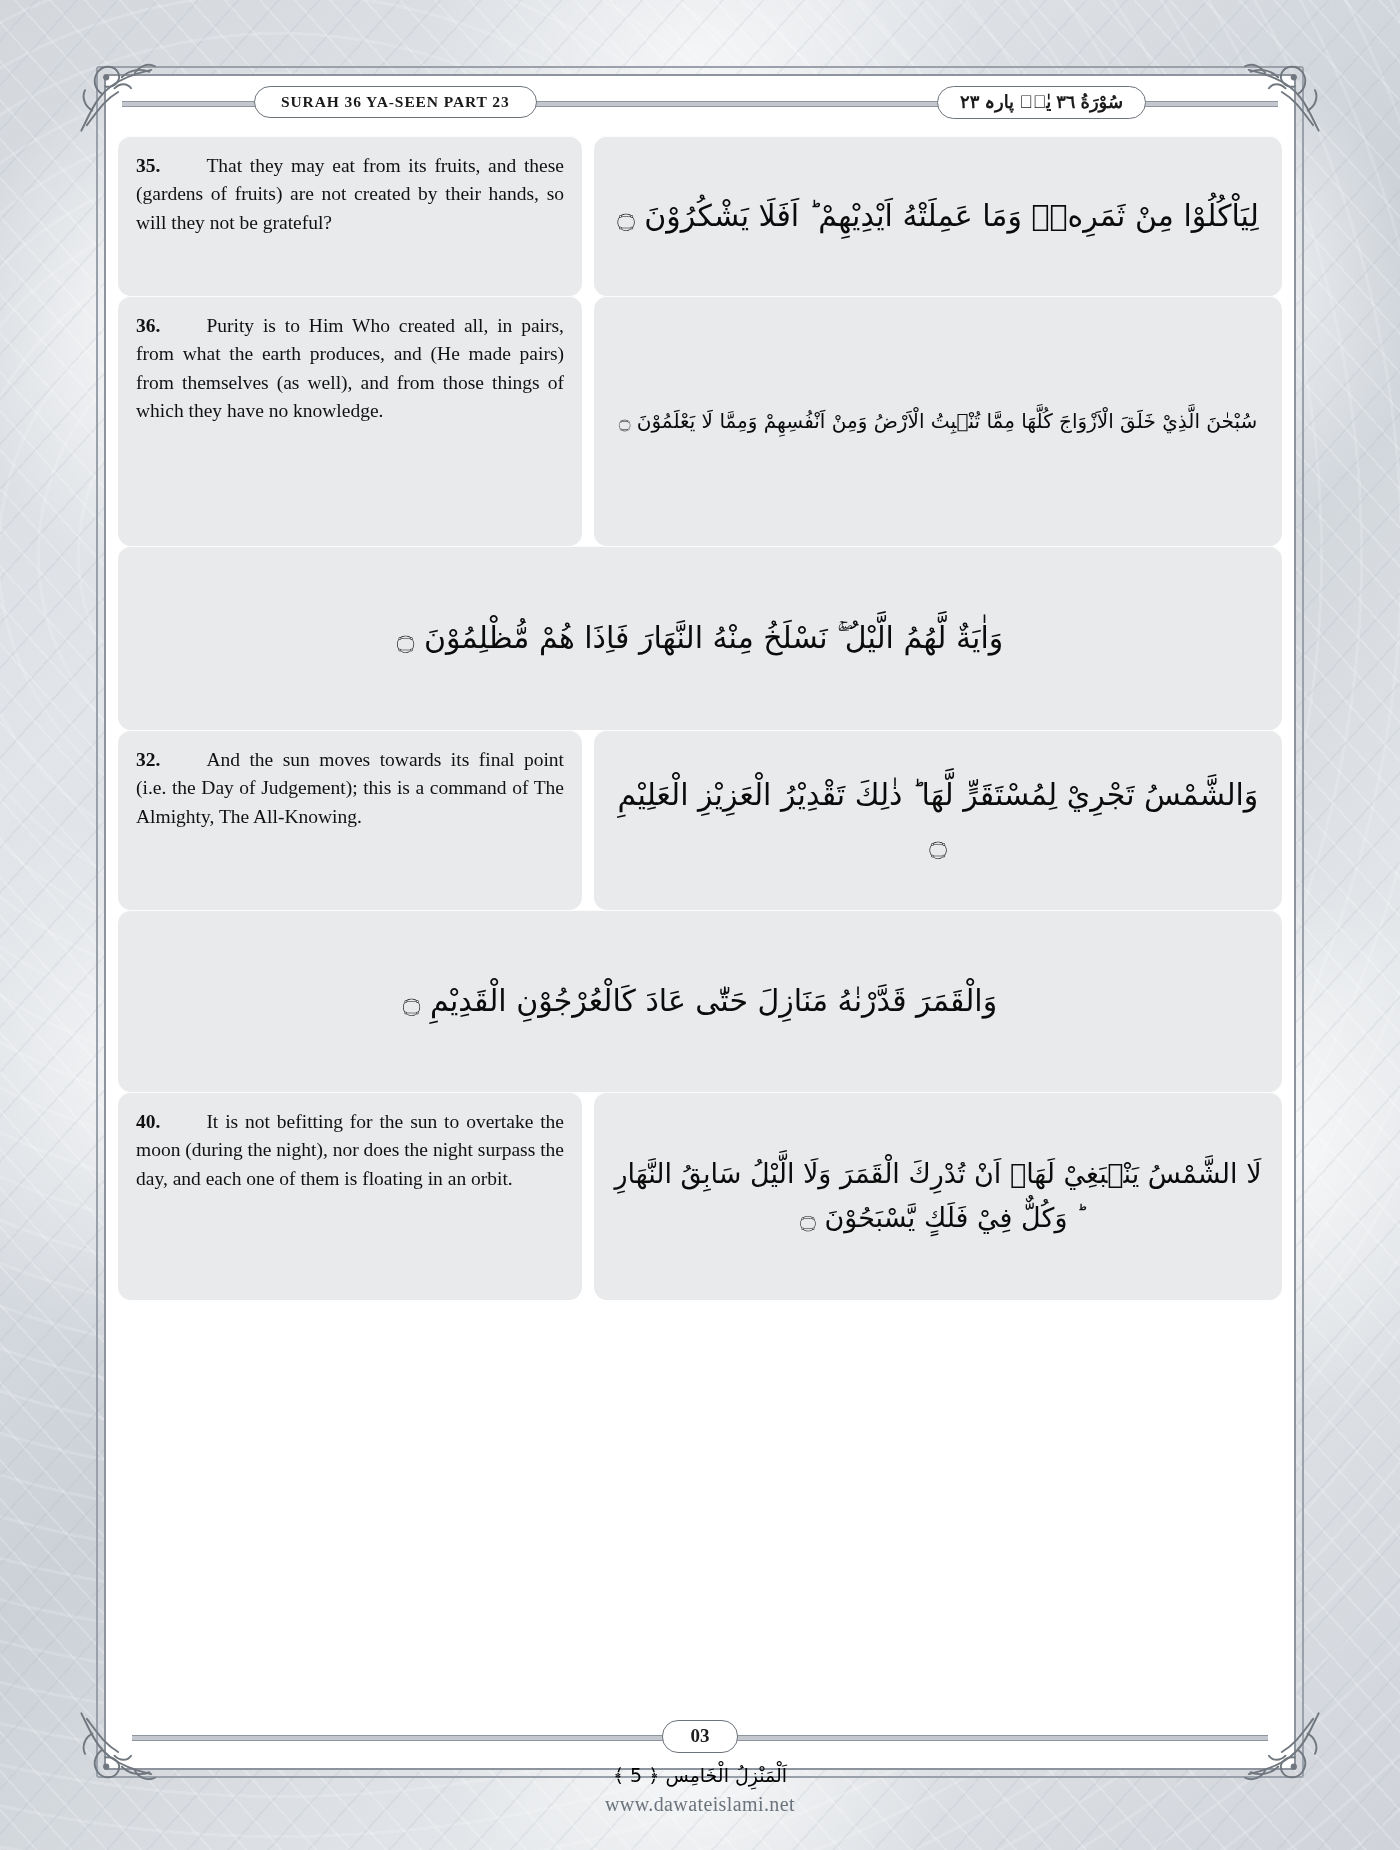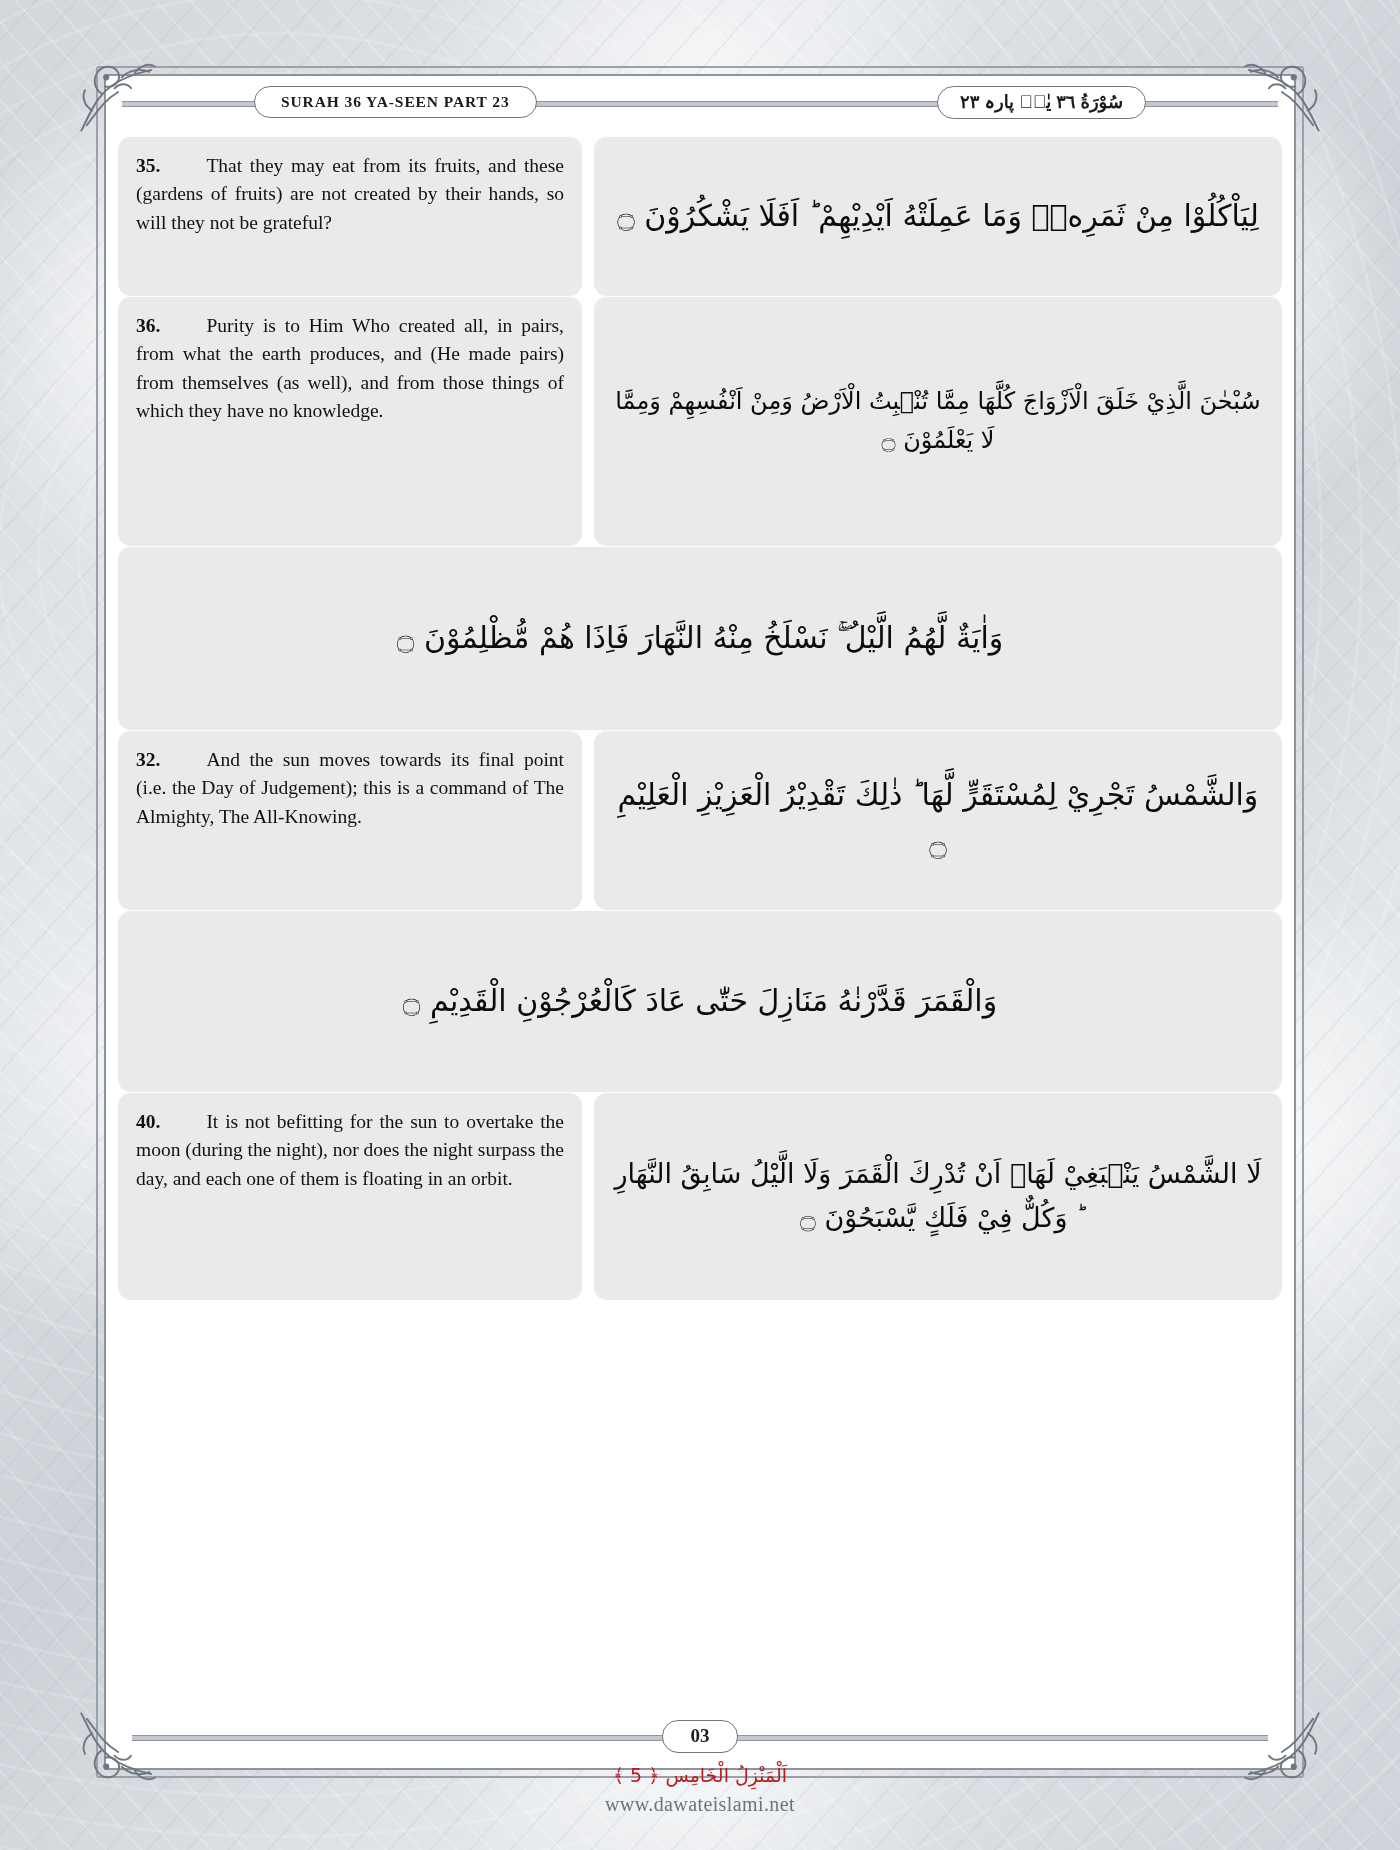--- a/index.html
+++ b/index.html
@@ -118,21 +118,21 @@
 
   
   .r1 .cell{min-height:128px;}
   .r2 .cell{min-height:218px;}
   .r3 .cell{min-height:152px;}
   .r4 .cell{min-height:148px;}
   .r5 .cell{min-height:150px;}
   .r6 .cell{min-height:176px;}
 
   .r1 .cell-ar,.r3 .cell-ar,.r4 .cell-ar,.r5 .cell-ar{font-size:30px;}
-  .r2 .cell-ar{font-size:24px;}
+  .r2 .cell-ar{font-size:20px;}
   .r6 .cell-ar{font-size:27px;}
 
   
   .footer{
     position:absolute;left:0;right:0;bottom:-66px;height:120px;z-index:7;
     display:flex;flex-direction:column;align-items:center;
   }
   .footer-rule{
     position:absolute;left:28px;right:28px;top:19px;height:4px;
     border-top:1px solid #8e959e;border-bottom:1px solid #8e959e;
@@ -141,21 +141,21 @@
   .pagenum{
     position:relative;z-index:3;margin-top:4px;
     background:#fff;border:1.8px solid #6e747c;border-radius:16px;
     width:74px;height:31px;line-height:29px;text-align:center;
     font-family:"Liberation Serif", serif;
     font-size:19px;font-weight:600;color:#1d1d1d;
   }
   .manzil{
     margin-top:11px;direction:rtl;
     font-family:"DejaVu Sans", sans-serif;
-    font-size:19px;color:#b91c1c;white-space:nowrap;
+    font-size:19px;color:#000000;white-space:nowrap;
   }
   .site{
     margin-top:7px;
     font-family:"Liberation Serif", serif;
     font-size:20px;color:#6b737c;letter-spacing:.4px;
   }
 </style>
 </head>
 <body>
 

